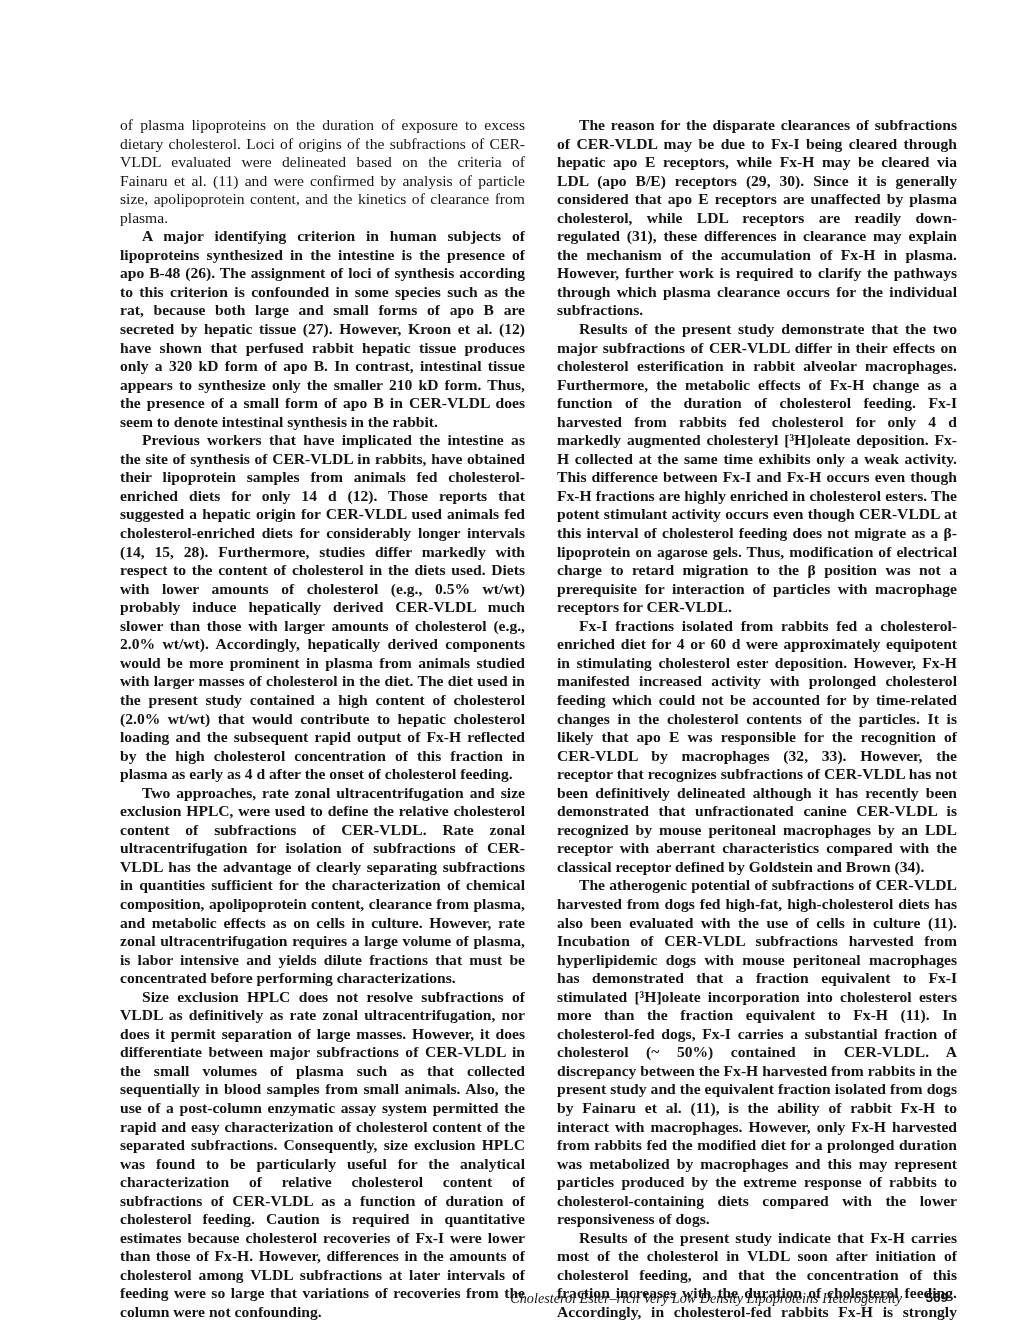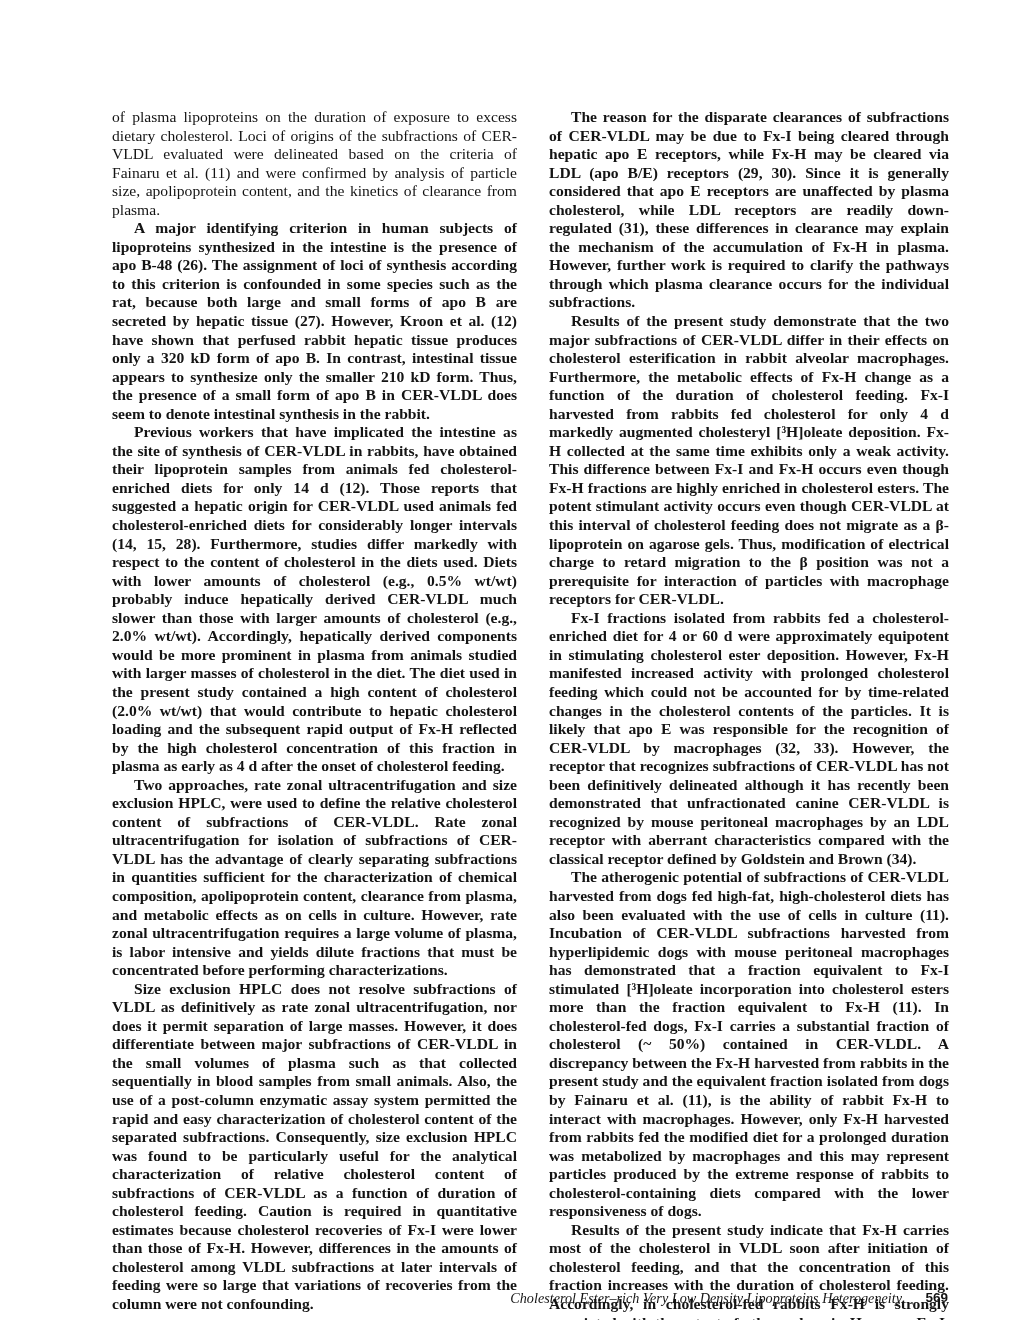--- a/index.html
+++ b/index.html
@@ -1,27 +1,28 @@
 <!DOCTYPE html>
 <html><head>
 <meta charset="utf-8">
 <style>
   html, body { margin: 0; padding: 0; background: #ffffff; }
   body { width: 1020px; height: 1320px; position: relative; overflow: hidden; }
   .page { position: absolute; left: 0; top: 0; width: 1020px; height: 1320px; background: #fff; }
   .col {
     position: absolute;
-    top: 108px;
+    top: 116px;
     width: 405px;
     font-family: "Liberation Serif", "DejaVu Serif", serif;
     font-size: 15.6px;
     line-height: 18.55px;
     color: #141414;
     text-align: justify;
     hyphens: none;
+    margin-left: 8px;
   }
   .col-left { left: 112px; }
   .col-right { left: 549px; width: 400px; }
   .col p { margin: 0; text-indent: 0; }
   .col p.indent { text-indent: 22px; font-weight: bold; }
   .footer {
     position: absolute;
     top: 1290px;
     left: 480px;
     width: 468px;

